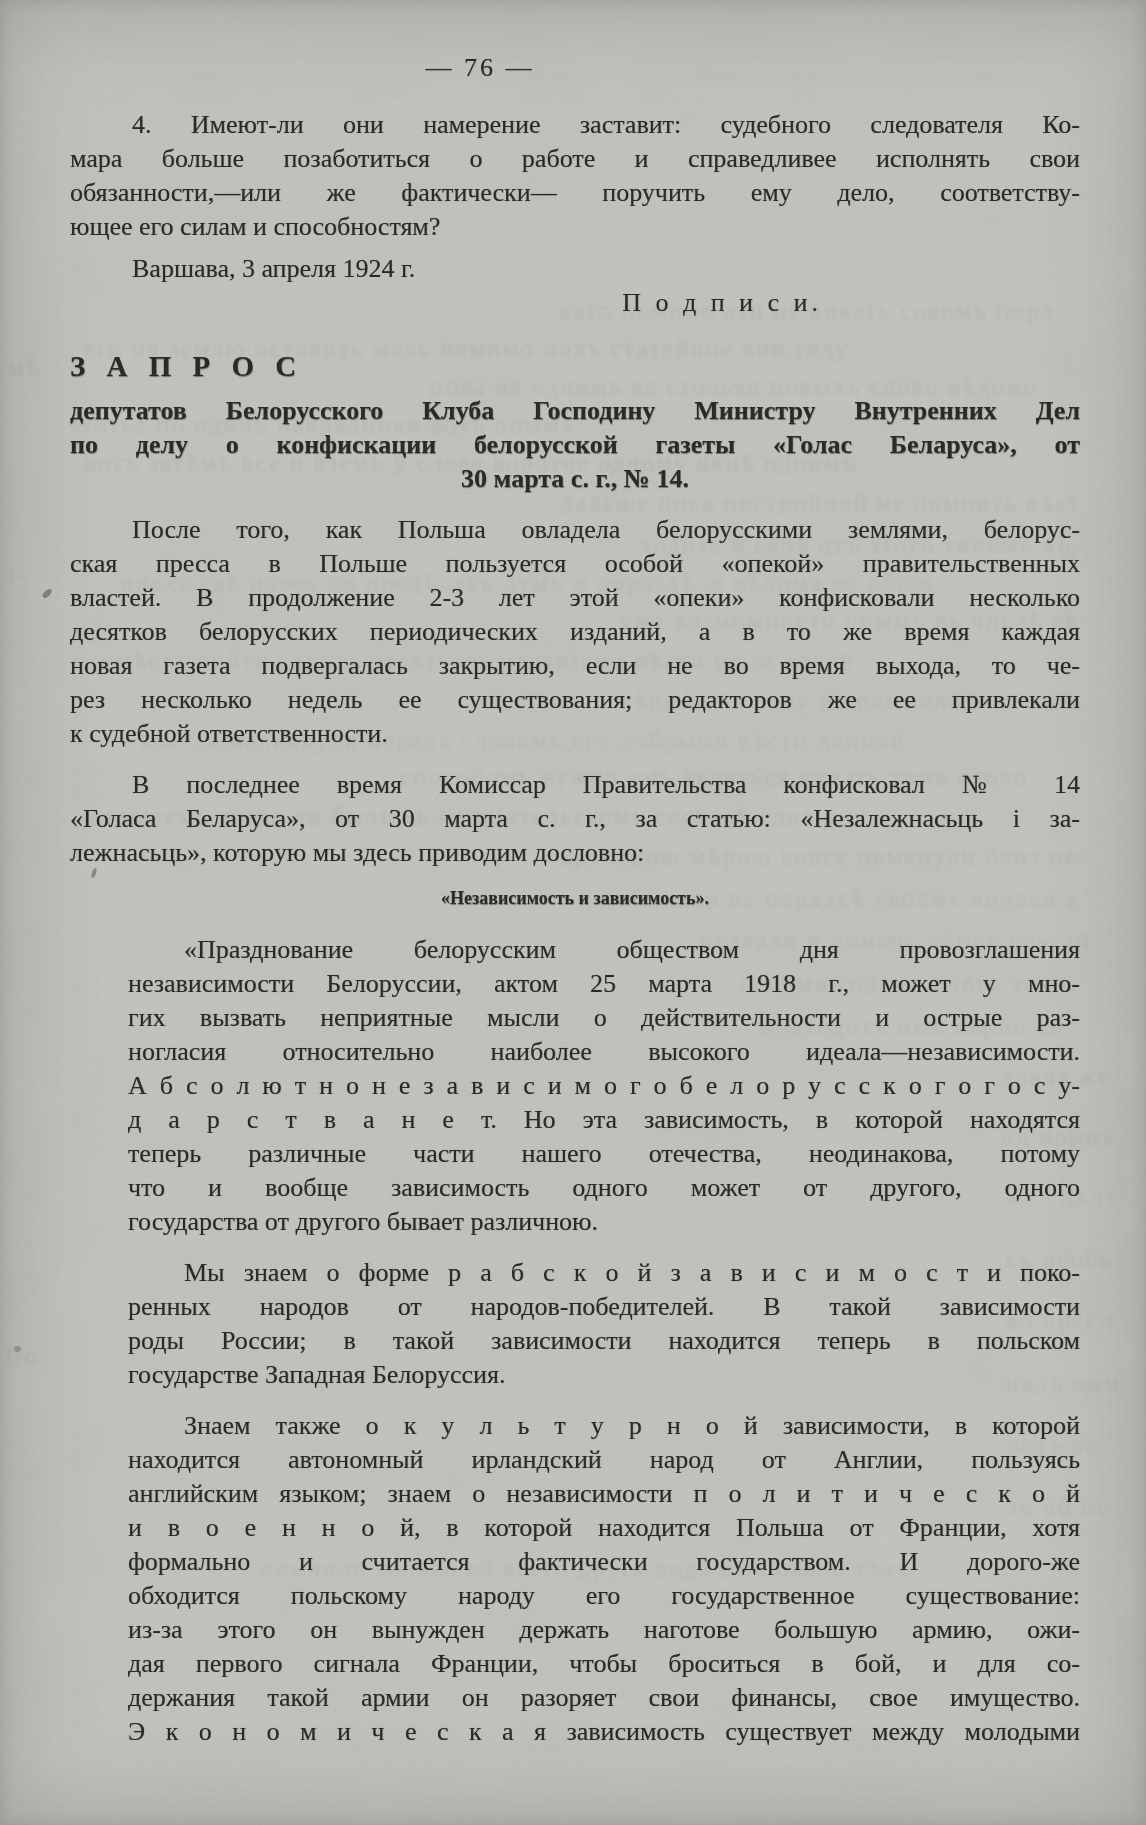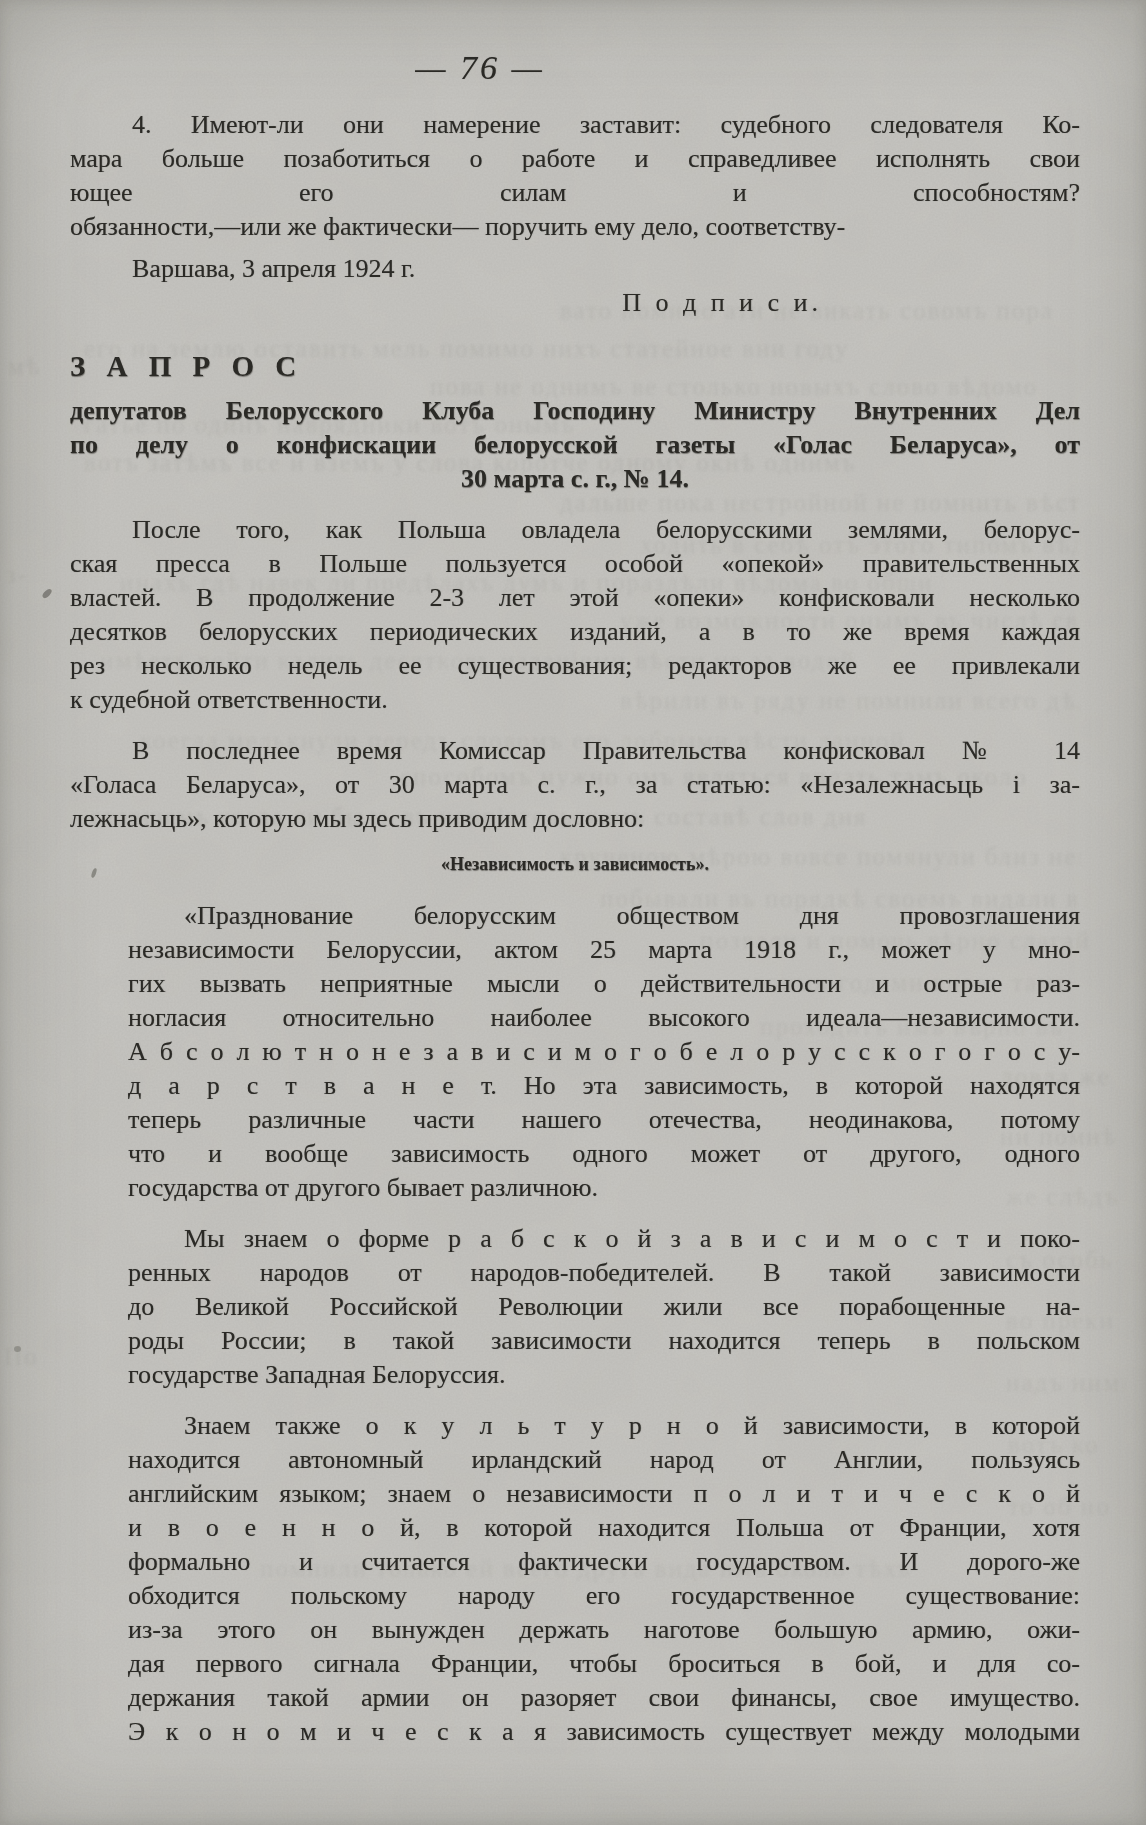--- a/index.html
+++ b/index.html
@@ -21,24 +21,23 @@
     position:absolute;white-space:nowrap;overflow:hidden;
     font-size:25px;line-height:30px;color:#74756f;
     letter-spacing:2px;filter:blur(1.4px);
   }
   .content{position:relative;padding:50px 66px 0 70px;}
   .content .line, .dateline, .signatures{
     font-size:26px;line-height:34px;
     text-shadow:0.35px 0.45px 0.8px rgba(43,42,38,.42);
   }
   .pagenum{
-    text-align:center;font-size:34px;line-height:36px;letter-spacing:3px;
+    text-align:center;font-size:26px;line-height:36px;letter-spacing:3px;
     padding-right:190px;margin-bottom:22px;
     text-shadow:0.35px 0.45px 0.8px rgba(43,42,38,.42);
-    font-style:italic;
   }
   .para .line{text-align:justify;text-align-last:justify;}
   .para.end-left > .line:last-child{text-align-last:left;}
   .para.end-center > .line:last-child{text-align-last:center;}
   .para.end-justify > .line:last-child{text-align-last:justify;}
   .para.indent > .line:first-child{padding-left:62px;margin-top:17px;}
   .dateline{padding-left:62px;margin-top:8px;}
   .signatures{text-align:right;padding-right:258px;letter-spacing:4px;}
   .zapros-title{
     margin-top:26px;font-size:29px;line-height:40px;font-weight:bold;
@@ -111,41 +110,42 @@
       <div class="ghost" style="top: 1342px; left: 4px; width: 52px; opacity: 0.12; color: rgb(116, 117, 111);">По</div>
     </div>
 
   <div class="content">
 
     <div class="pagenum">— 76 —</div>
 
     <div class="para end-left indent">
         <div class="line">4. Имеют-ли они намерение заставит: судебного следователя Ко-</div>
         <div class="line">мара больше позаботиться о работе и справедливее исполнять свои</div>
+        <div class="line">обязанности,—или же фактически— поручить ему дело, соответству-</div>
         <div class="line">ющее его силам и способностям?</div>
-        <div class="line">обязанности,—или же фактически— поручить ему дело, соответству-</div>
       </div>
 
     <div class="dateline">Варшава, 3 апреля 1924 г.</div>
 
     <div class="signatures">П о д п и с и.</div>
 
     <div class="zapros-title">З А П Р О С</div>
 
     <div class="para end-center intro">
         <div class="line">депутатов Белорусского Клуба Господину Министру Внутренних Дел</div>
         <div class="line">по делу о конфискации белорусской газеты «Голас Беларуса», от</div>
         <div class="line">30 марта с. г., № 14.</div>
       </div>
 
     <div class="para end-left indent press">
         <div class="line">После того, как Польша овладела белорусскими землями, белорус-</div>
         <div class="line">ская пресса в Польше пользуется особой «опекой» правительственных</div>
         <div class="line">властей. В продолжение 2-3 лет этой «опеки» конфисковали несколько</div>
         <div class="line">десятков белорусских периодических изданий, а в то же время каждая</div>
+        <div class="line">новая газета подвергалась закрытию, если не во время выхода, то че-</div>
         <div class="line">рез несколько недель ее существования; редакторов же ее привлекали</div>
         <div class="line">к судебной ответственности.</div>
       </div>
 
     <div class="para end-left indent">
         <div class="line">В последнее время Комиссар Правительства конфисковал № 14</div>
         <div class="line">«Голаса Беларуса», от 30 марта с. г., за статью: «Незалежнасьць і за-</div>
         <div class="line">лежнасьць», которую мы здесь приводим дословно:</div>
       </div>
 
@@ -159,21 +159,20 @@
           <div class="line">ногласия относительно наиболее высокого идеала—независимости.</div>
           <div class="line">А&nbsp;б&nbsp;с&nbsp;о&nbsp;л&nbsp;ю&nbsp;т&nbsp;н&nbsp;о н&nbsp;е&nbsp;з&nbsp;а&nbsp;в&nbsp;и&nbsp;с&nbsp;и&nbsp;м&nbsp;о&nbsp;г&nbsp;о б&nbsp;е&nbsp;л&nbsp;о&nbsp;р&nbsp;у&nbsp;с&nbsp;с&nbsp;к&nbsp;о&nbsp;г&nbsp;о г&nbsp;о&nbsp;с&nbsp;у-</div>
           <div class="line">д&nbsp;а&nbsp;р&nbsp;с&nbsp;т&nbsp;в&nbsp;а н&nbsp;е&nbsp;т. Но эта зависимость, в которой находятся</div>
           <div class="line">теперь различные части нашего отечества, неодинакова, потому</div>
           <div class="line">что и вообще зависимость одного может от другого, одного</div>
           <div class="line">государства от другого бывает различною.</div>
         </div>
       <div class="para end-left indent">
           <div class="line">Мы знаем о форме р&nbsp;а&nbsp;б&nbsp;с&nbsp;к&nbsp;о&nbsp;й з&nbsp;а&nbsp;в&nbsp;и&nbsp;с&nbsp;и&nbsp;м&nbsp;о&nbsp;с&nbsp;т&nbsp;и поко-</div>
           <div class="line">ренных народов от народов-победителей. В такой зависимости</div>
-          <div class="line">до Великой Российской Революции жили все порабощенные на-</div>
           <div class="line">роды России; в такой зависимости находится теперь в польском</div>
           <div class="line">государстве Западная Белоруссия.</div>
         </div>
       <div class="para end-justify indent">
           <div class="line">Знаем также о к&nbsp;у&nbsp;л&nbsp;ь&nbsp;т&nbsp;у&nbsp;р&nbsp;н&nbsp;о&nbsp;й зависимости, в которой</div>
           <div class="line">находится автономный ирландский народ от Англии, пользуясь</div>
           <div class="line">английским языком; знаем о независимости п&nbsp;о&nbsp;л&nbsp;и&nbsp;т&nbsp;и&nbsp;ч&nbsp;е&nbsp;с&nbsp;к&nbsp;о&nbsp;й</div>
           <div class="line">и в&nbsp;о&nbsp;е&nbsp;н&nbsp;н&nbsp;о&nbsp;й, в которой находится Польша от Франции, хотя</div>
           <div class="line">формально и считается фактически государством. И дорого-же</div>
           <div class="line">обходится польскому народу его государственное существование:</div>

